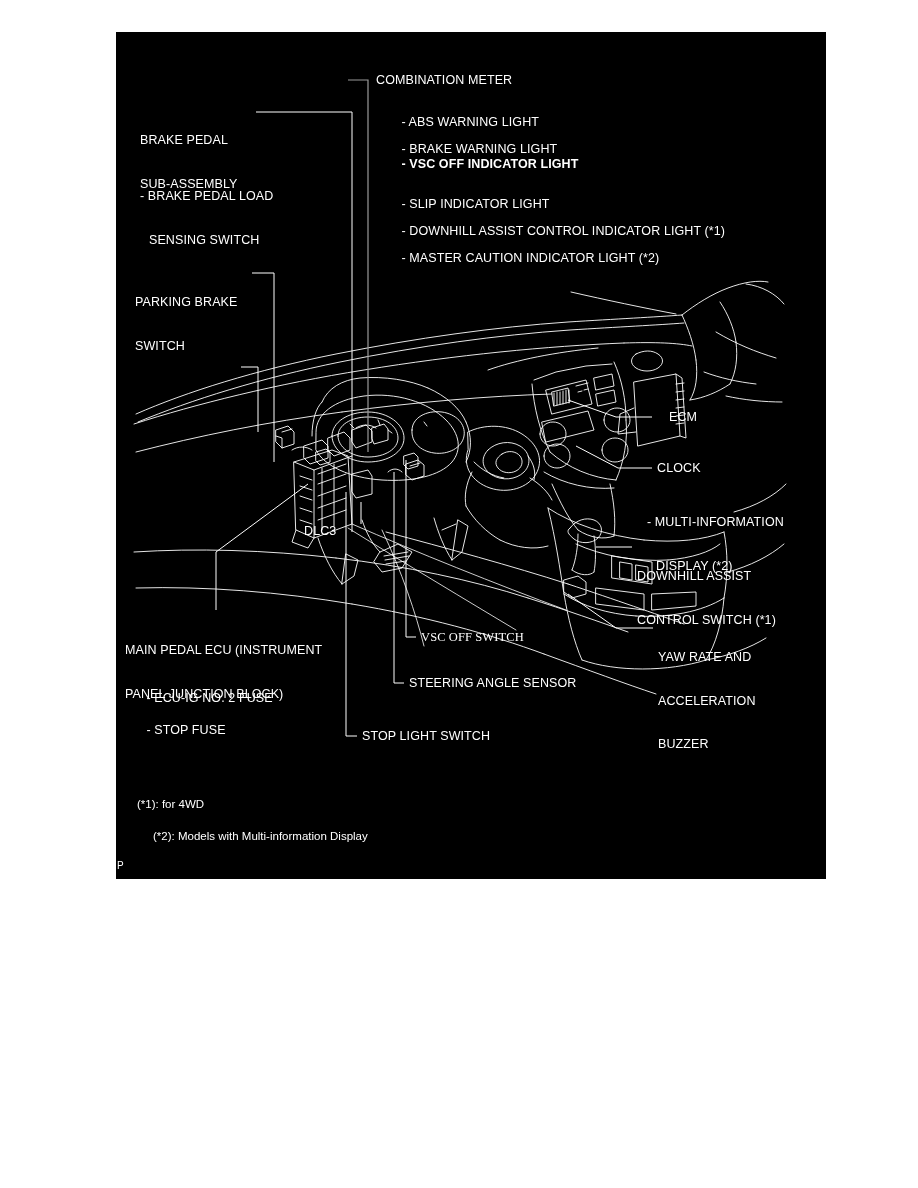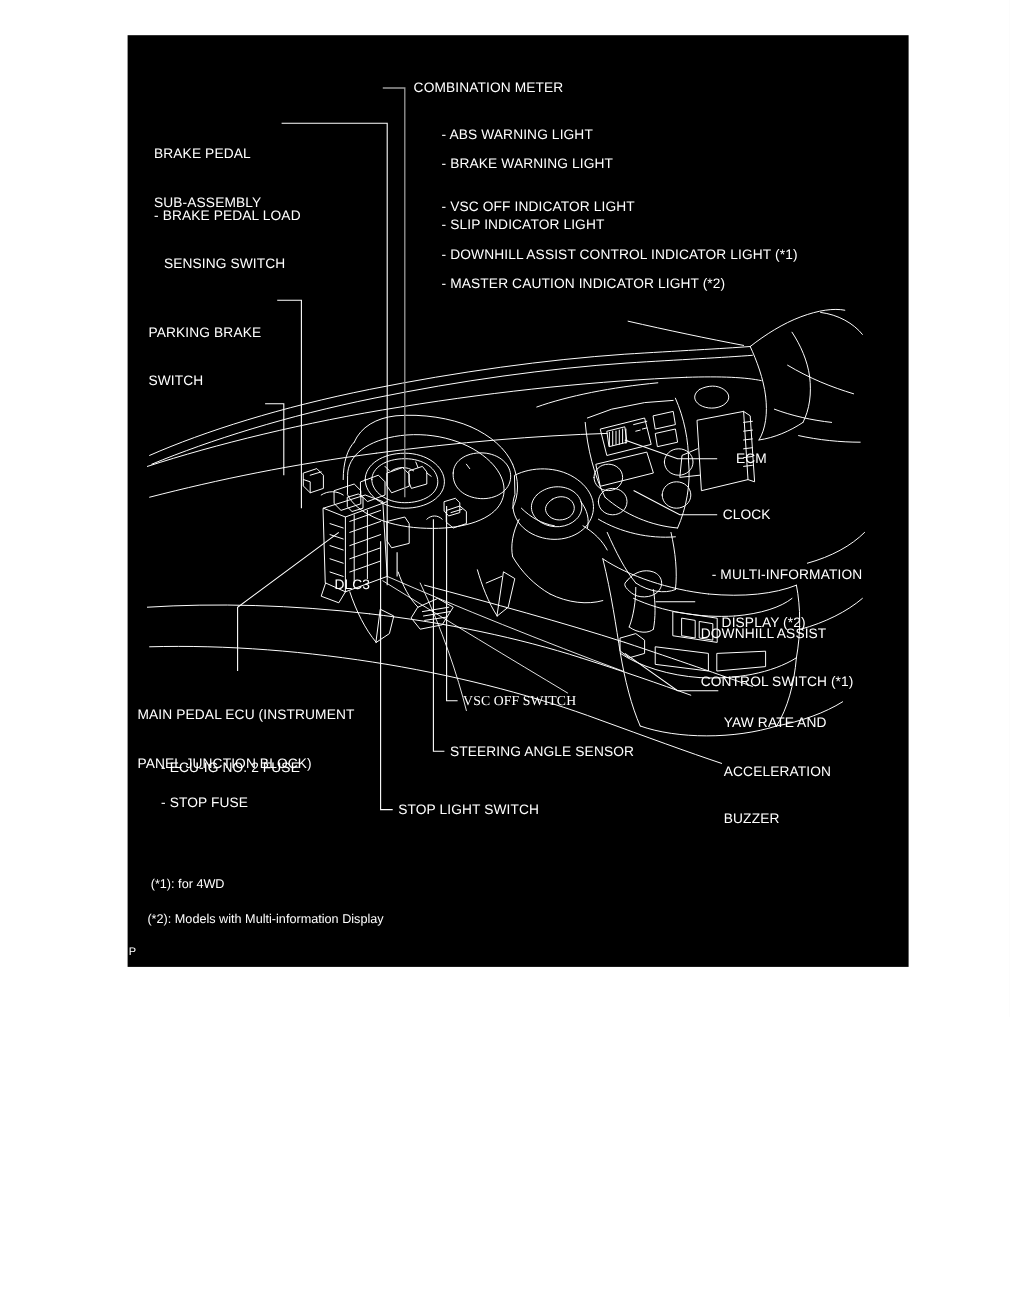--- a/index.html
+++ b/index.html
@@ -310,21 +310,21 @@
     </svg>
 
     <div class="lbl" style="left:260px; top:41px;">COMBINATION METER</div>
 
     <div class="lbl" style="left:264px; top:68px;">
       <span>-</span><span> </span><span>ABS WARNING LIGHT</span>
     </div>
     <div class="lbl" style="left:264px; top:95px;">
       <span>-</span><span> </span><span>BRAKE WARNING LIGHT</span>
     </div>
-    <div class="lbl" style="left:264px; top:134px;">
+    <div class="lbl" style="left:264px; top:110px;font-weight:bold;">
       <span>-</span><span> </span><span>VSC OFF INDICATOR LIGHT</span>
     </div>
     <div class="lbl" style="left:264px; top:150px;">
       <span>-</span><span> </span><span>SLIP INDICATOR LIGHT</span>
     </div>
     <div class="lbl" style="left:264px; top:177px;">
       <span>-</span><span> </span><span>DOWNHILL ASSIST CONTROL INDICATOR LIGHT (*1)</span>
     </div>
     <div class="lbl" style="left:264px; top:204px;">
       <span>-</span><span> </span><span>MASTER CAUTION INDICATOR LIGHT (*2)</span>
@@ -381,18 +381,18 @@
       <div>CONTROL SWITCH (*1)</div>
     </div>
 
     <div class="lbl" style="left:542px; top:589px;">
       <div>YAW RATE AND</div>
       <div>ACCELERATION</div>
       <div>BUZZER</div>
     </div>
 
     <div class="footnote" style="left:21px; top:766px;">(*1): for 4WD</div>
-    <div class="footnote" style="left:18px; top:798px;text-align:right;">(*2): Models with Multi-information Display</div>
+    <div class="footnote" style="left:37px; top:798px;text-align:right;">(*2): Models with Multi-information Display</div>
 
     <div class="corner-mark" style="left:1px; top:828px;">P</div>
 
   </div>
 </div>
 
 </body></html>

